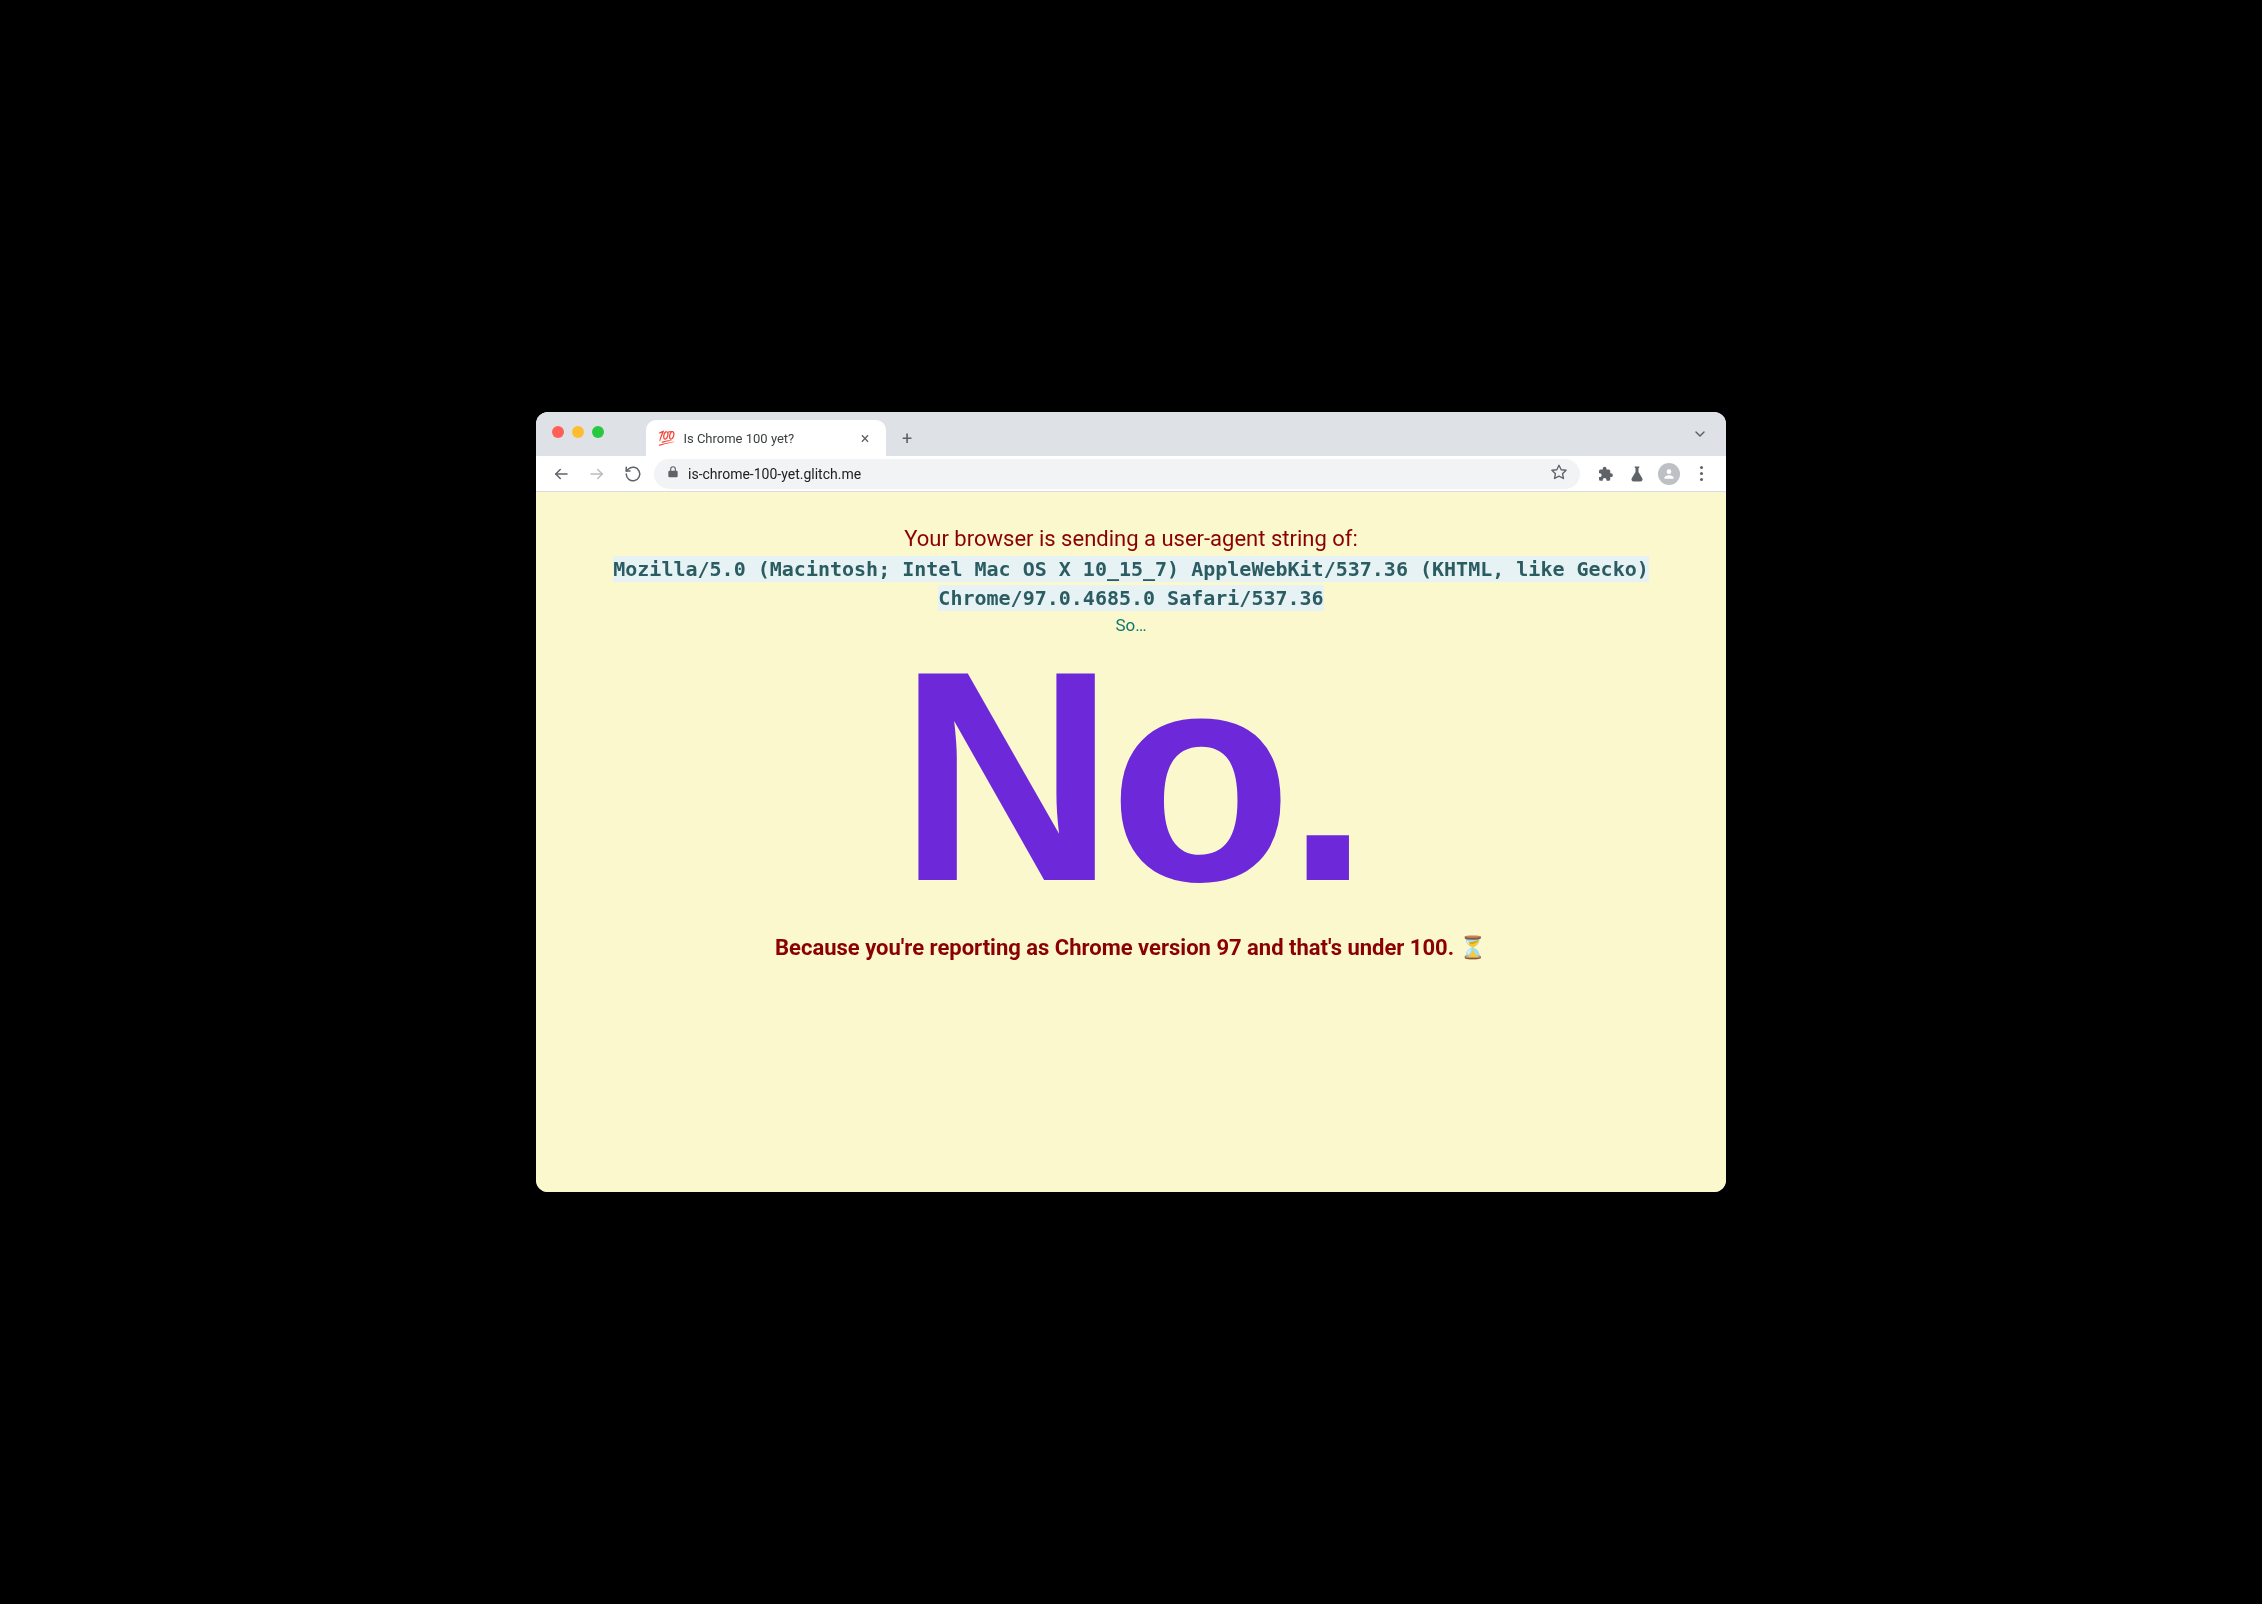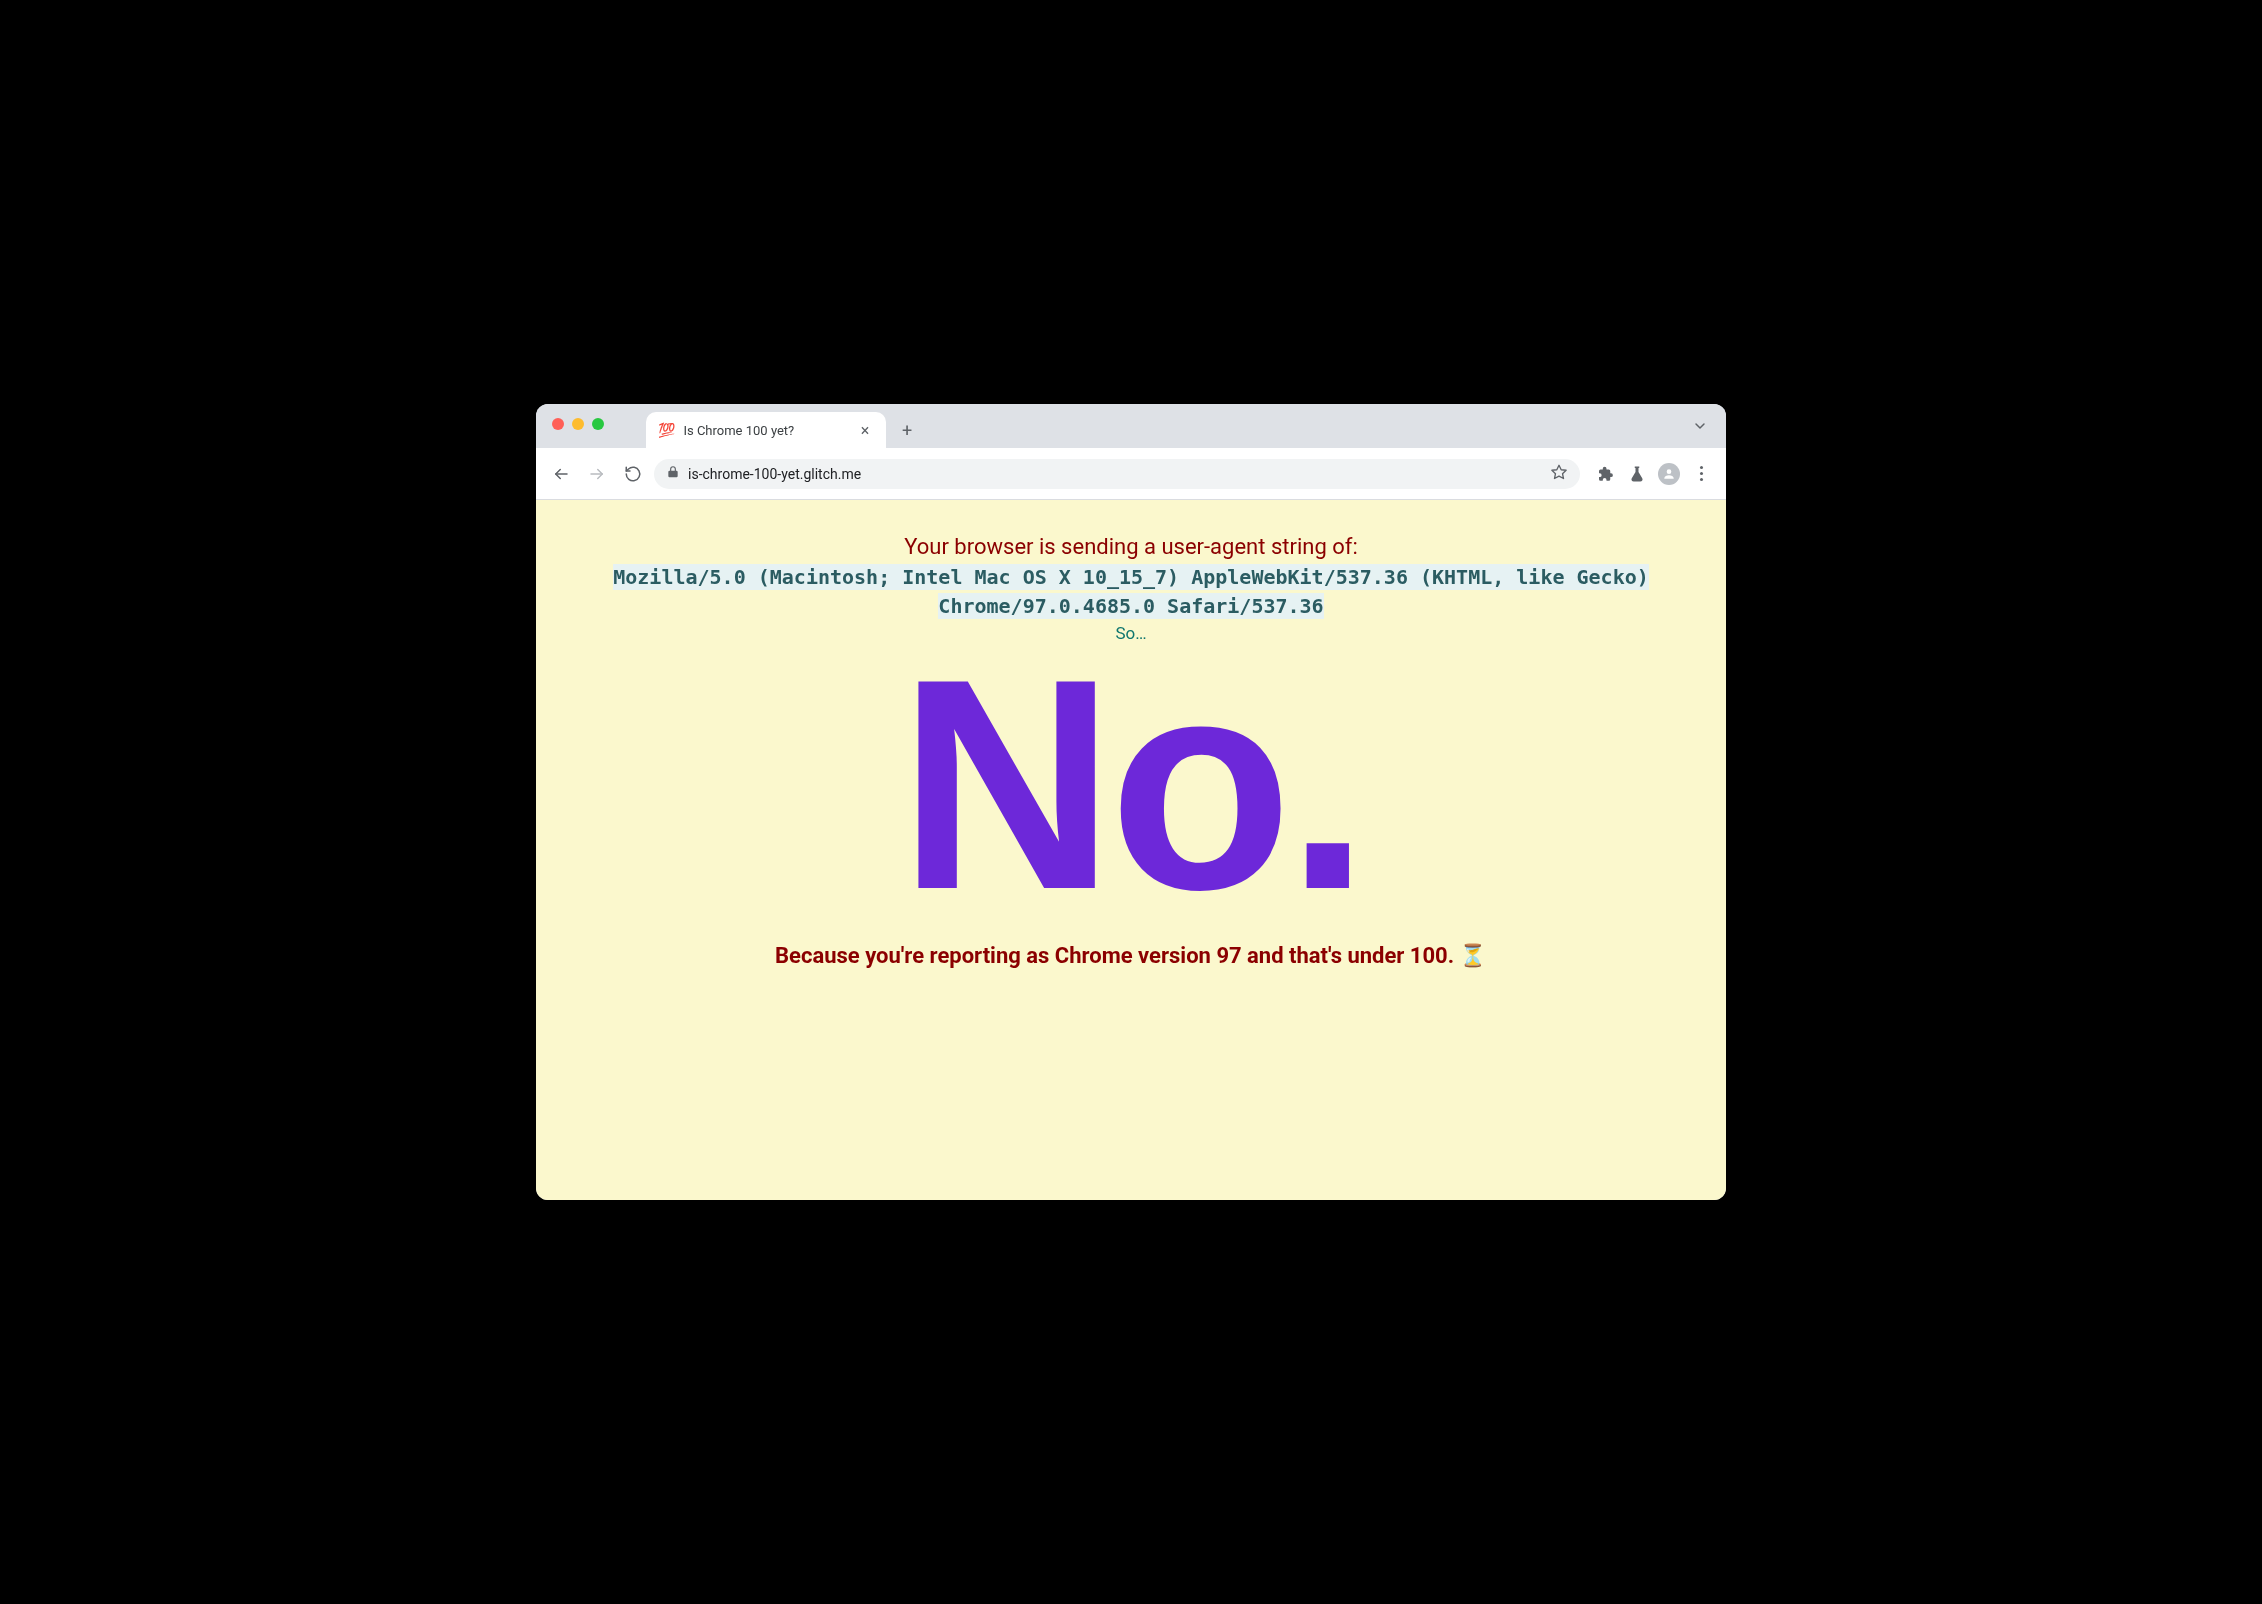--- a/index.html
+++ b/index.html
@@ -74,21 +74,21 @@
     border-radius:50%;
   }
 
   .caret-down {
     position:absolute; right:18px; top:14px;
     color:#5f6368; font-size:14px;
   }
 
   
   .toolbar {
-    height: 52px;
+    height: 36px;
     background:#fff;
     display:flex;
     align-items:center;
     padding:0 10px;
     gap:6px;
     border-bottom:1px solid #dadce0;
   }
   .nav-btn {
     width:30px; height:30px;
     display:flex; align-items:center; justify-content:center;

